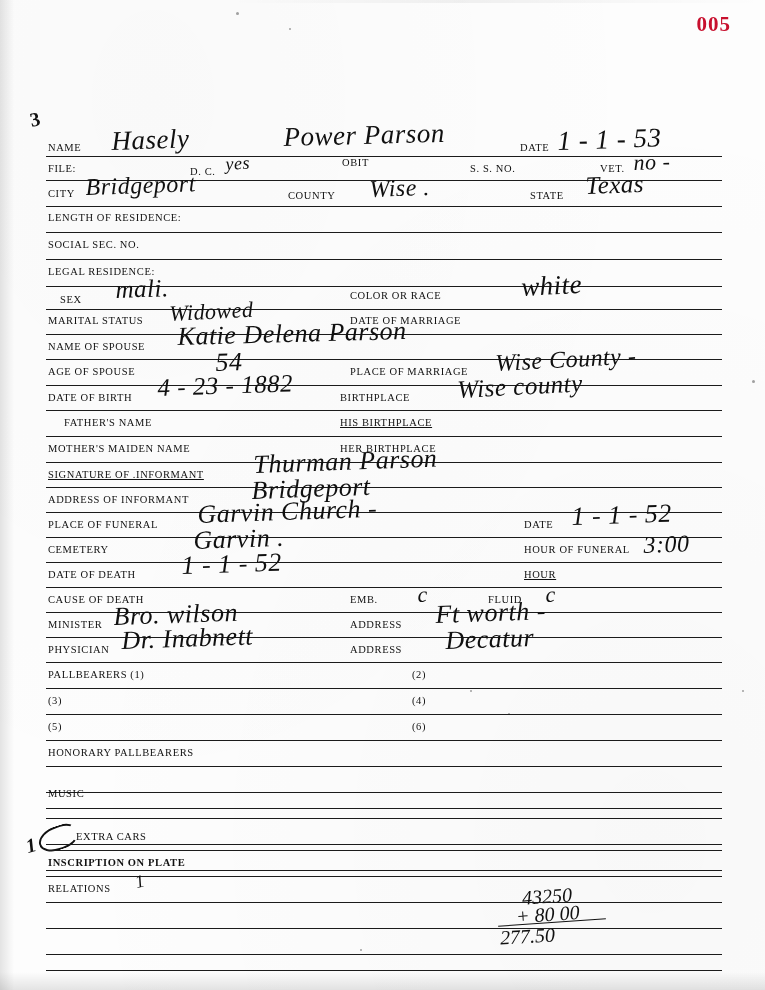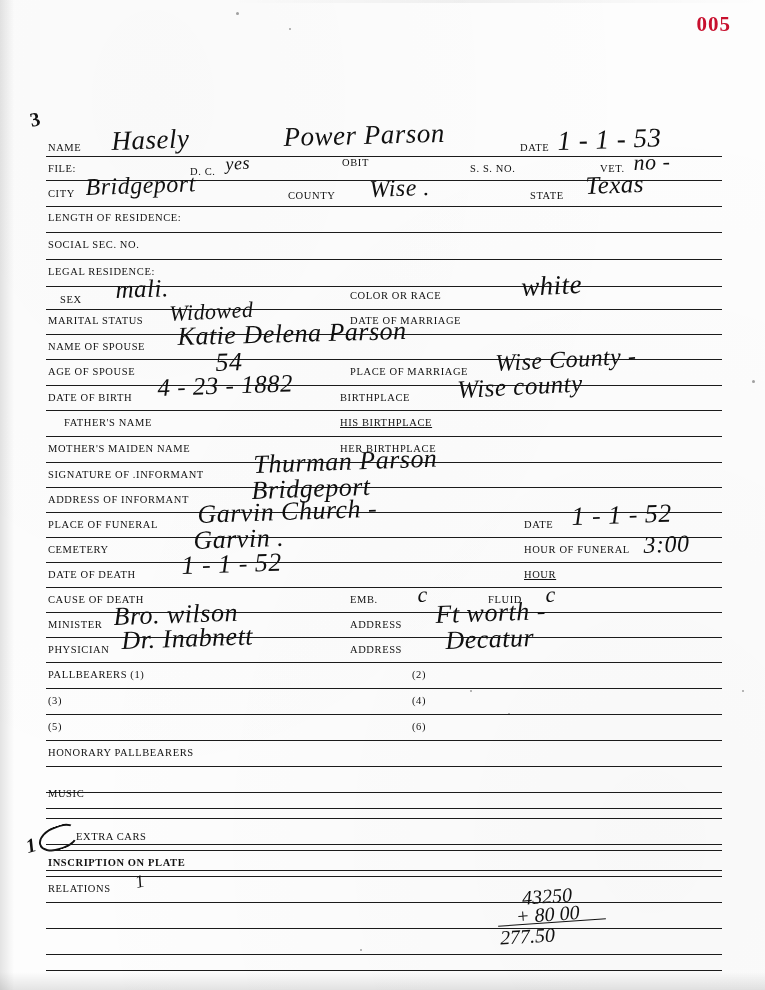--- a/index.html
+++ b/index.html
@@ -215,21 +215,21 @@
     <div class="rule" style="top:302px;"></div>
 
     <div class="label" style="left:18px; top:309px;margin-left:16px;">FATHER'S NAME</div>
     <div class="label" style="left:310px; top:309px;text-decoration:underline;">HIS BIRTHPLACE</div>
     <div class="rule" style="top:328px;"></div>
 
     <div class="label" style="left:18px; top:335px;text-align:right;">MOTHER'S MAIDEN NAME</div>
     <div class="label" style="left:310px; top:335px;">HER BIRTHPLACE</div>
     <div class="rule" style="top:354px;"></div>
 
-    <div class="label" style="left:18px; top:361px;">SIGNATURE OF .INFORMANT</div>
+    <div class="label" style="left:18px; top:361px;text-decoration:underline;">SIGNATURE OF .INFORMANT</div>
     <div class="hand" style="left:224px; top:342px; transform:rotate(-2deg); font-size:26px;">Thurman Parson</div>
     <div class="rule" style="top:379px;"></div>
 
     <div class="label" style="left:18px; top:386px;">ADDRESS OF INFORMANT</div>
     <div class="hand" style="left:222px; top:368px; transform:rotate(-2deg); font-size:26px;">Bridgeport</div>
     <div class="rule" style="top:404px;"></div>
 
     <div class="label" style="left:18px; top:411px;">PLACE OF FUNERAL</div>
     <div class="hand" style="left:168px; top:392px; transform:rotate(-2deg); font-size:26px;">Garvin Church -</div>
     <div class="label" style="left:494px; top:411px;">DATE</div>

